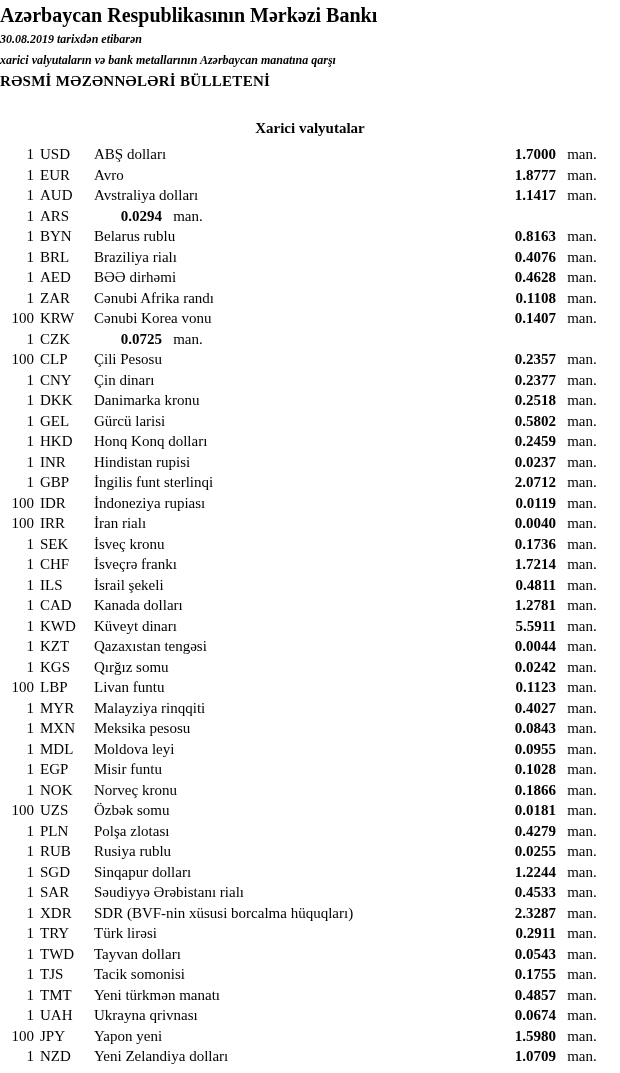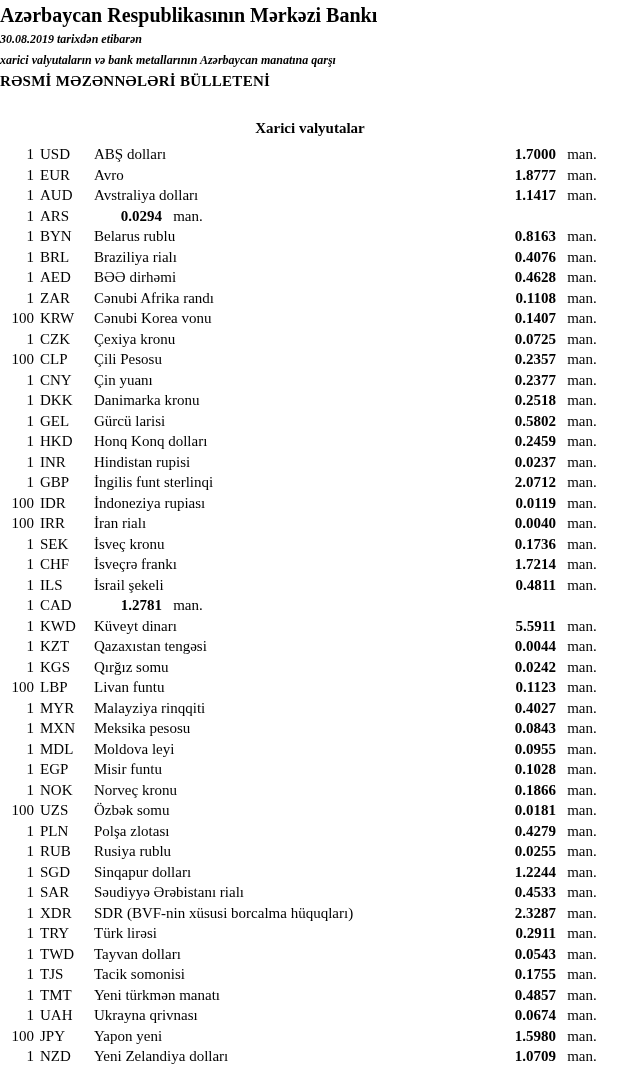--- a/index.html
+++ b/index.html
@@ -158,35 +158,34 @@
       <div class="row">
         <span class="cell-qty">100</span>
         <span class="cell-code">KRW</span>
         <span class="cell-name">Cənubi Korea vonu</span>
         <span class="cell-rate">0.1407</span>
         <span class="cell-unit">man.</span>
       </div>
       <div class="row">
         <span class="cell-qty">1</span>
         <span class="cell-code">CZK</span>
-        <span class="cell-name">Çexiya kronu</span>
         <span class="cell-rate">0.0725</span>
         <span class="cell-unit">man.</span>
       </div>
       <div class="row">
         <span class="cell-qty">100</span>
         <span class="cell-code">CLP</span>
         <span class="cell-name">Çili Pesosu</span>
         <span class="cell-rate">0.2357</span>
         <span class="cell-unit">man.</span>
       </div>
       <div class="row">
         <span class="cell-qty">1</span>
         <span class="cell-code">CNY</span>
-        <span class="cell-name">Çin yuanı</span>
+        <span class="cell-name">Çin dinarı</span>
         <span class="cell-rate">0.2377</span>
         <span class="cell-unit">man.</span>
       </div>
       <div class="row">
         <span class="cell-qty">1</span>
         <span class="cell-code">DKK</span>
         <span class="cell-name">Danimarka kronu</span>
         <span class="cell-rate">0.2518</span>
         <span class="cell-unit">man.</span>
       </div>
@@ -249,20 +248,21 @@
       <div class="row">
         <span class="cell-qty">1</span>
         <span class="cell-code">ILS</span>
         <span class="cell-name">İsrail şekeli</span>
         <span class="cell-rate">0.4811</span>
         <span class="cell-unit">man.</span>
       </div>
       <div class="row">
         <span class="cell-qty">1</span>
         <span class="cell-code">CAD</span>
+        <span class="cell-name">Kanada dolları</span>
         <span class="cell-rate">1.2781</span>
         <span class="cell-unit">man.</span>
       </div>
       <div class="row">
         <span class="cell-qty">1</span>
         <span class="cell-code">KWD</span>
         <span class="cell-name">Küveyt dinarı</span>
         <span class="cell-rate">5.5911</span>
         <span class="cell-unit">man.</span>
       </div>

